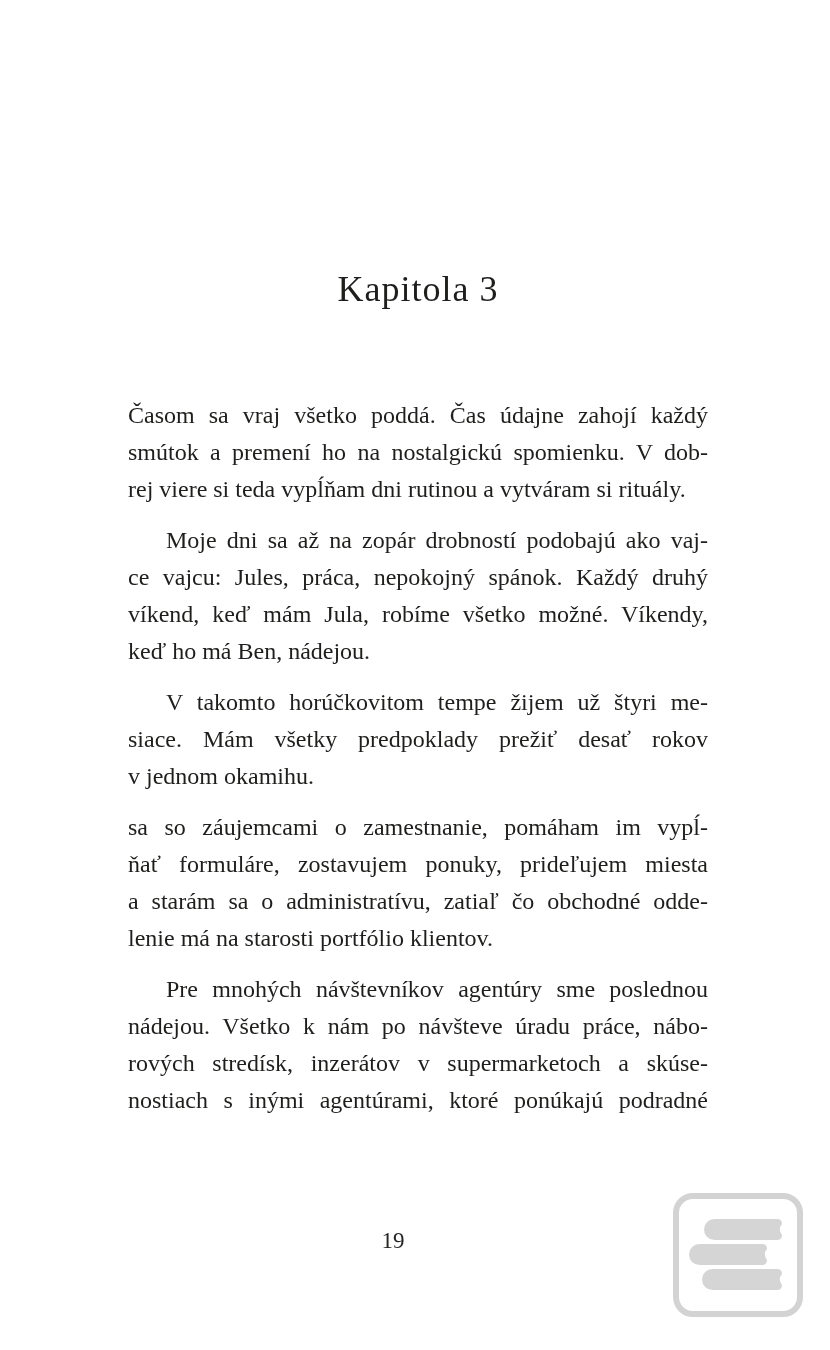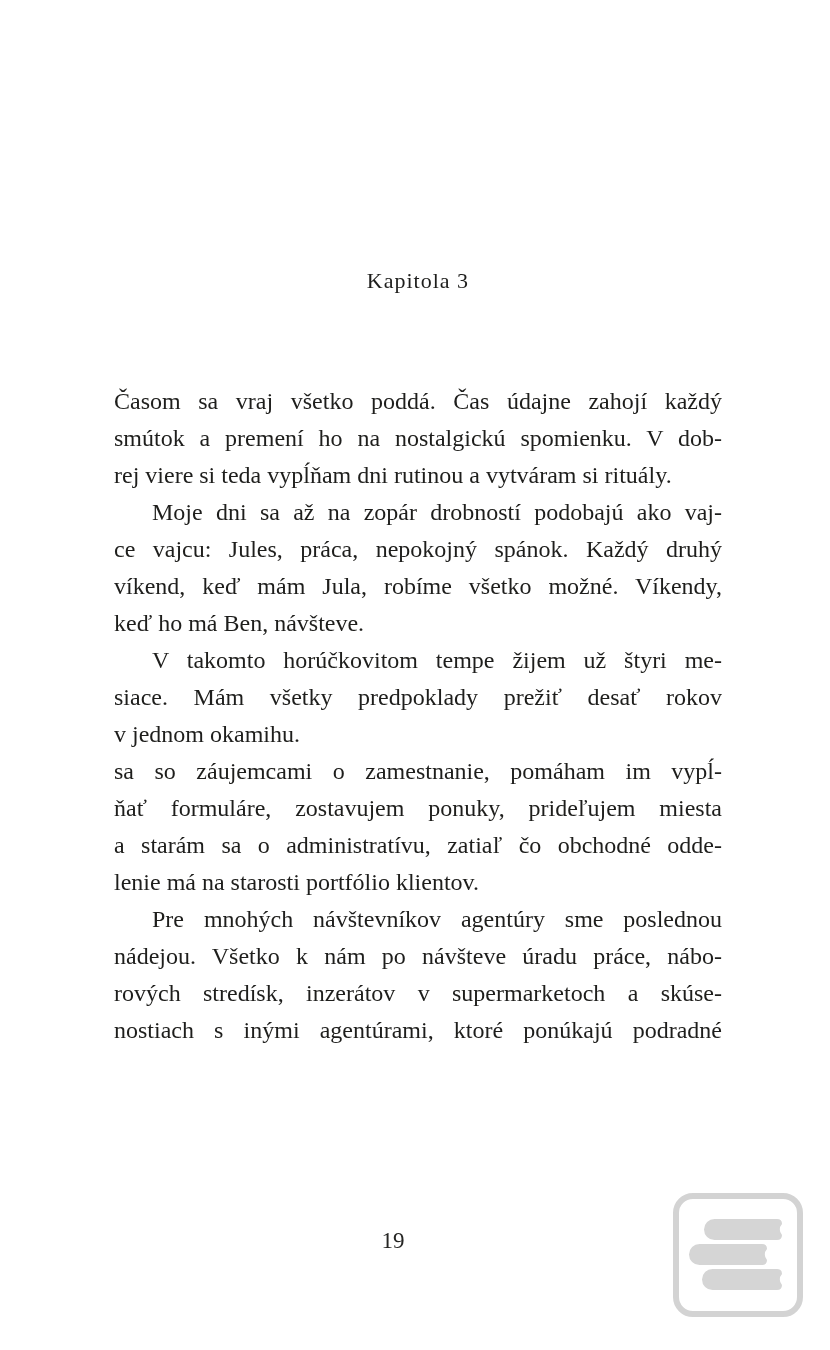--- a/index.html
+++ b/index.html
@@ -16,35 +16,35 @@
     font-family: "Liberation Serif", "DejaVu Serif", serif;
     color: #1e1e1c;
   }
   .chapter-title {
     position: absolute;
     top: 268px;
     left: 114px;
     width: 608px;
     margin: 0;
     text-align: center;
-    font-size: 22px;
+    font-size: 36px;
     font-weight: 400;
     letter-spacing: 1px;
     color: #1e1e1c;
   }
   .body-text {
     position: absolute;
     top: 383px;
     left: 114px;
     width: 608px;
     font-size: 24px;
     line-height: 37px;
   }
   .para {
-    margin: 0;
+    margin: 14px;
     padding: 0;
   }
   .para.section-gap {
     margin-top: 28px;
   }
   .line {
     display: block;
     text-align: justify;
     text-align-last: justify;
     white-space: normal;
@@ -86,21 +86,21 @@
     <p class="para">
       <span class="line">Časom sa vraj všetko poddá. Čas údajne zahojí každý</span>
       <span class="line">smútok a premení ho na nostalgickú spomienku. V dob-</span>
       <span class="line para-end">rej viere si teda vypĺňam dni rutinou a vytváram si rituály.</span>
     </p>
 
     <p class="para">
       <span class="line indent">Moje dni sa až na zopár drobností podobajú ako vaj-</span>
       <span class="line">ce vajcu: Jules, práca, nepokojný spánok. Každý druhý</span>
       <span class="line">víkend, keď mám Jula, robíme všetko možné. Víkendy,</span>
-      <span class="line para-end">keď ho má Ben, návšteve.</span>
+      <span class="line para-end">keď ho má Ben, nádejou.</span>
     </p>
 
     <p class="para">
       <span class="line indent">V takomto horúčkovitom tempe žijem už štyri me-</span>
       <span class="line">siace. Mám všetky predpoklady prežiť desať rokov</span>
       <span class="line para-end">v jednom okamihu.</span>
     </p>
 
 
     <p class="para">

